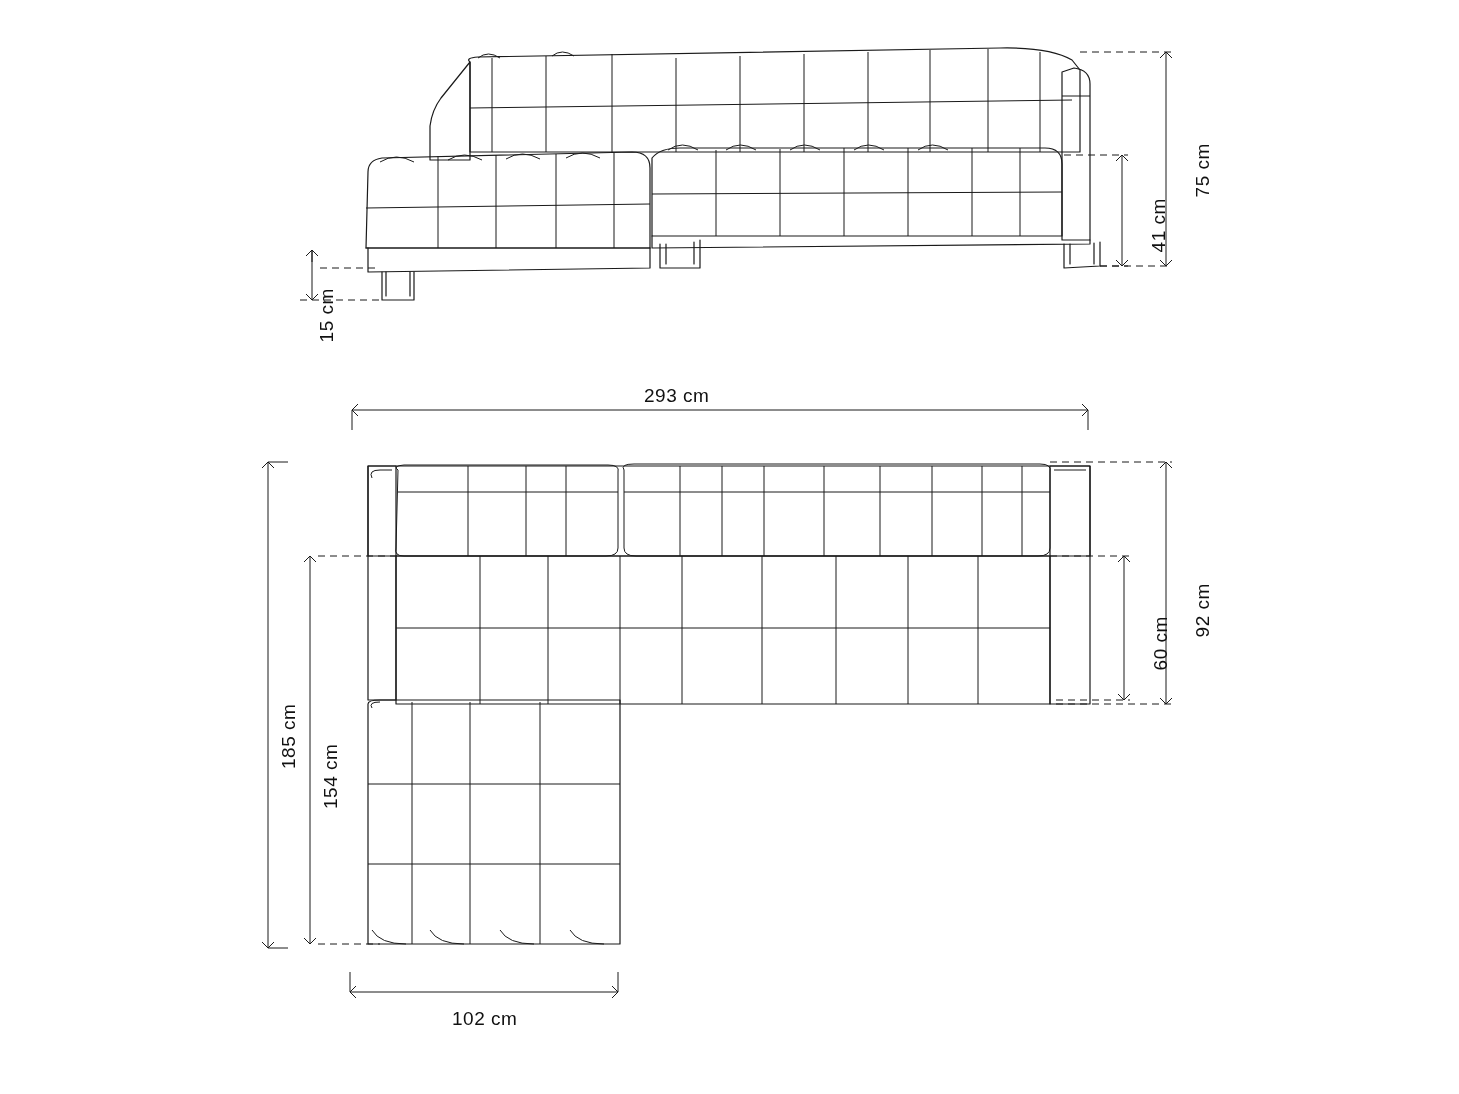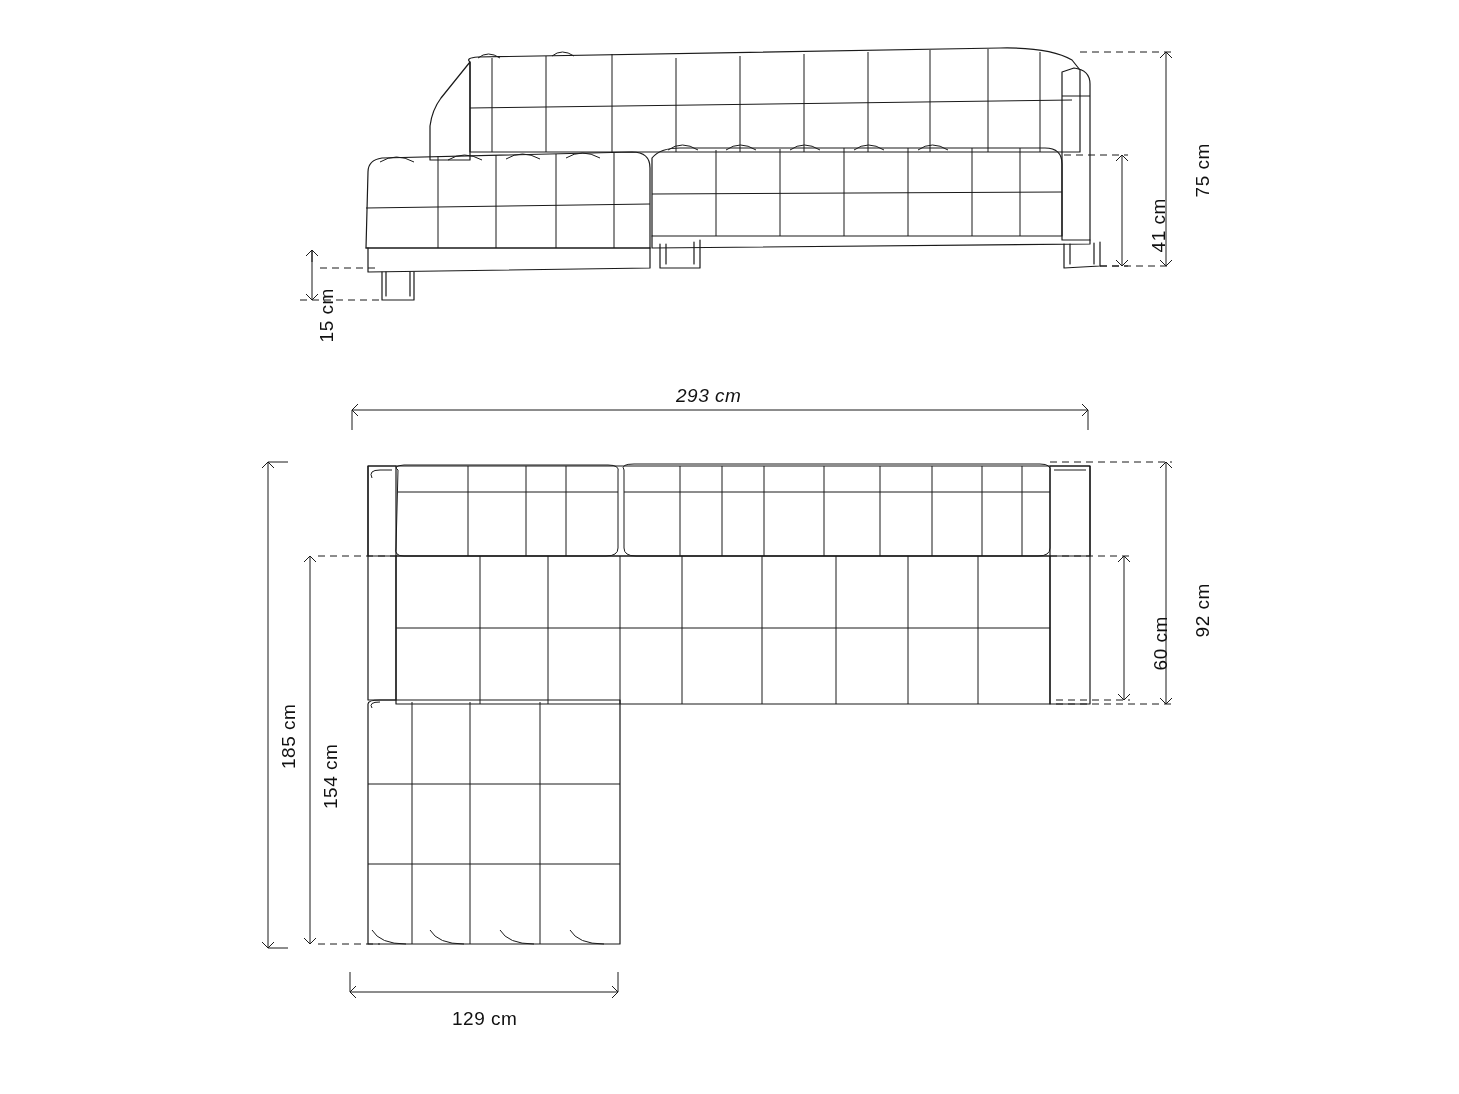--- a/index.html
+++ b/index.html
@@ -262,37 +262,37 @@
   </div>
 
   <div class="dim-label" style="left:1132px; top:160px;">
     <span class="rot-cw" style="display:inline-block;">41 cm</span>
   </div>
 
   <div class="dim-label" style="left:300px; top:250px;">
     <span class="rot-cw" style="display:inline-block;">15 cm</span>
   </div>
 
-  <div class="dim-label" style="left:676px; top:385px;font-style:italic;">
+  <div class="dim-label" style="left:644px; top:385px;">
     <span>293 cm</span>
   </div>
 
   <div class="dim-label" style="left:256px; top:660px;">
     <span class="rot-cw" style="display:inline-block;">185 cm</span>
   </div>
 
   <div class="dim-label" style="left:298px; top:700px;">
     <span class="rot-cw" style="display:inline-block;">154 cm</span>
   </div>
 
   <div class="dim-label" style="left:1176px; top:545px;">
     <span class="rot-cw" style="display:inline-block;">92 cm</span>
   </div>
 
   <div class="dim-label" style="left:1134px; top:578px;">
     <span class="rot-cw" style="display:inline-block;">60 cm</span>
   </div>
 
   <div class="dim-label" style="left:452px; top:1008px;">
-    <span>129 cm</span>
+    <span>102 cm</span>
   </div>
 
 </div>
 
 </body></html>

